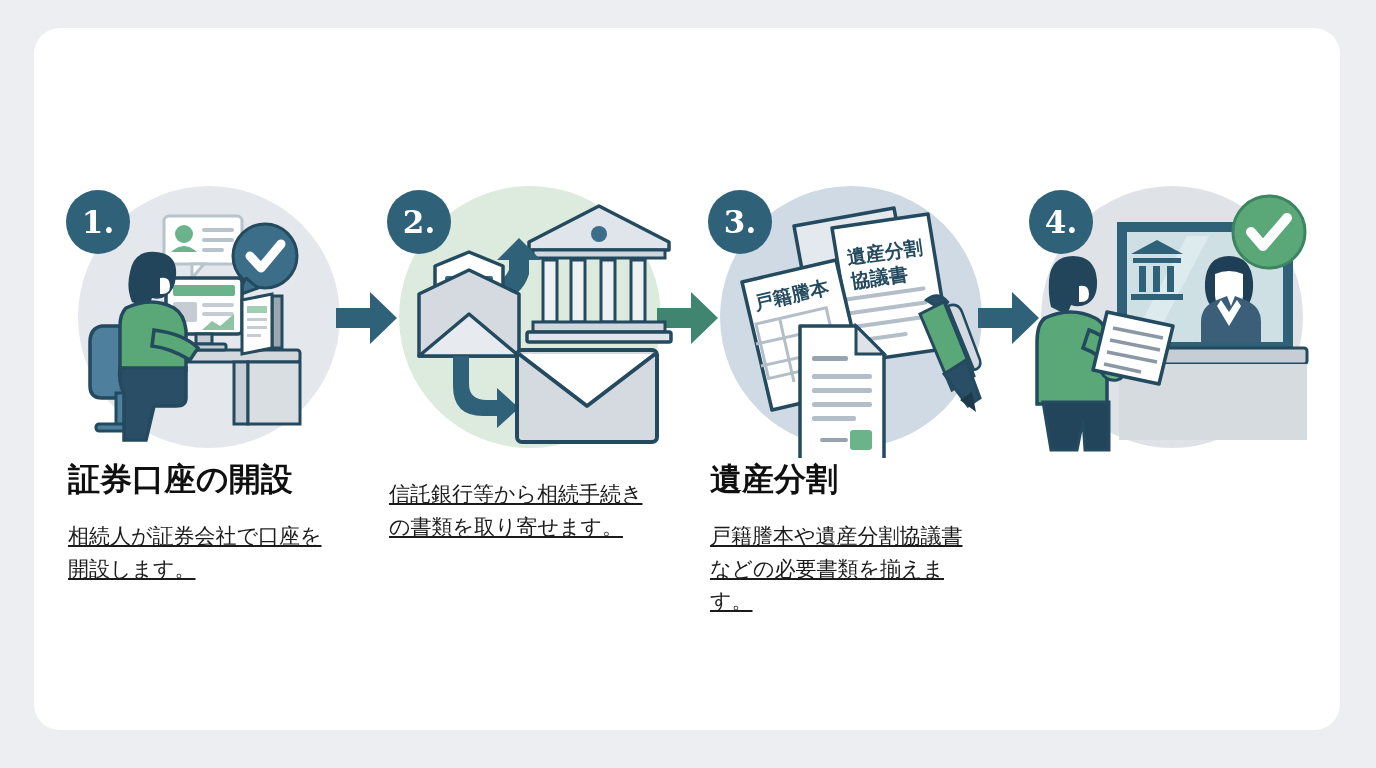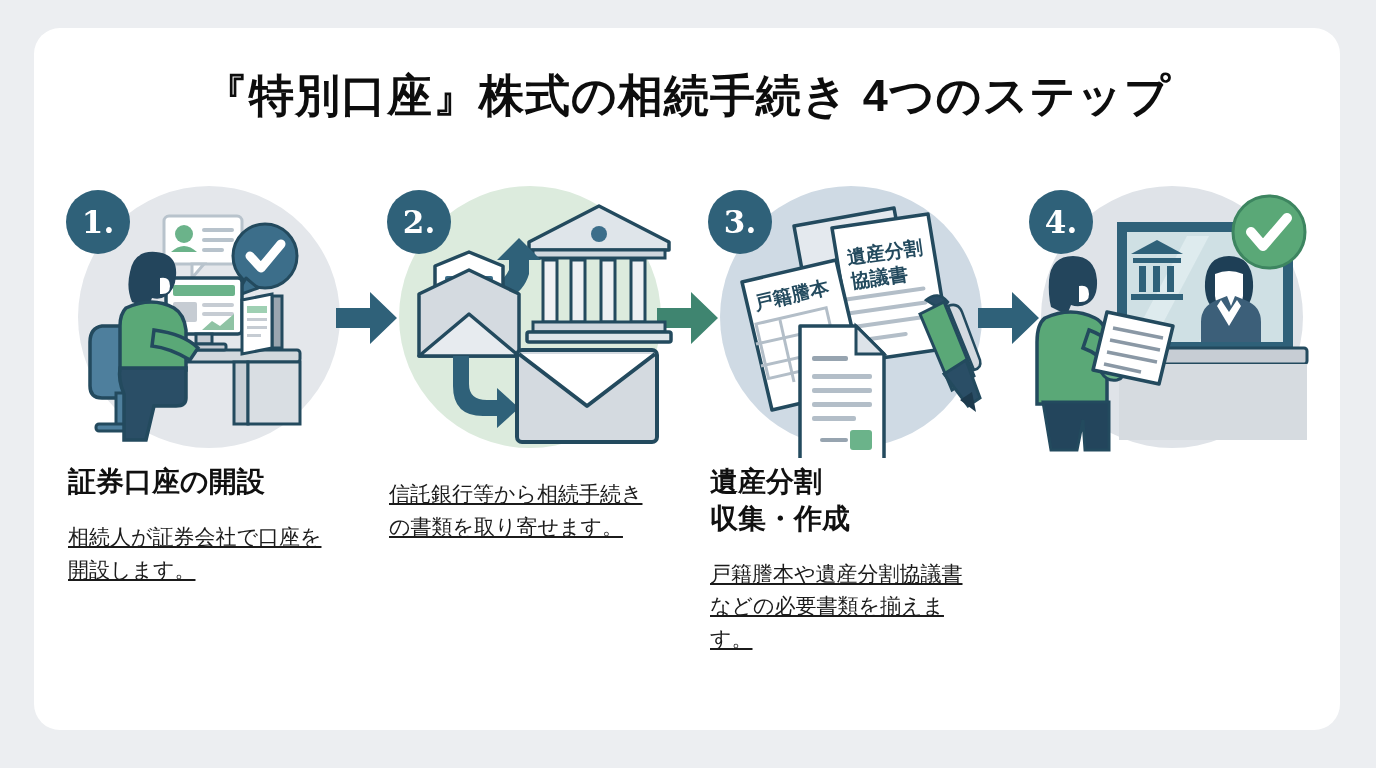--- a/index.html
+++ b/index.html
@@ -35,40 +35,39 @@
   }
   .badge{
     position:absolute;left:10px;top:12px;width:64px;height:64px;border-radius:50%;
     background:#2f6179;color:#ffffff;
     display:flex;align-items:center;justify-content:center;
     font-family:"DejaVu Serif","Liberation Serif",serif;
     font-size:31px;font-weight:bold;z-index:6;
   }
   .scene{position:absolute;left:0;top:0;width:298px;height:280px;z-index:4;}
   .heading{
-    margin-top:6px;padding-left:12px;
-    font-size:28px;font-weight:bold;color:#101010;line-height:1.32;
+    margin-top:0;padding-left:12px;
+    font-size:32px;font-weight:bold;color:#101010;line-height:1.32;
     text-align:left;
   }
   .body{
     margin-top:20px;padding-left:12px;
     font-size:21px;color:#1b1b1b;line-height:1.55;
     text-align:left;width:256px;text-decoration:underline;
   }
   .arrow{
     flex:0 0 23px;width:23px;height:280px;position:relative;
   }
   .arrow svg{position:absolute;left:-18px;top:112px;}
 </style>
 </head>
 <body>
 
 <div id="card">
 
-  <div id="title">『特別口座』株式の相続手続き 4つのステップ</div>
 
   <div class="steps">
 
     <div class="step">
       <div class="art">
         <div class="circle" style="background:#e4e7eb"></div>
         <div class="badge">1.</div>
         <svg class="scene" viewBox="0 0 298 280">
 
           <g>
@@ -234,21 +233,20 @@
             <path d="M228 122 q12 -10 22 2 l-6 8 z" fill="#2a4e66" stroke="#234a5e" stroke-width="2.5"></path>
             <path d="M222 136 l24 -12 l30 74 l-22 14 z" fill="#5aa877" stroke="#234a5e" stroke-width="3"></path>
             <path d="M246 196 l22 -14 l14 38 l-12 8 z" fill="#2a4e66" stroke="#234a5e" stroke-width="3"></path>
             <path d="M262 222 l12 -8 l4 20 z" fill="#1d3a4d"></path>
             <path d="M250 128 q10 -4 14 6 l18 48 q2 8 -6 10 z" fill="#d4dae0" stroke="#234a5e" stroke-width="2.5"></path>
           </g>
         </svg>
       </div>
       <div class="heading">
         <span>遺産分割</span><br>
-        <span>収集・作成</span>
       </div>
       <div class="body">戸籍謄本や遺産分割協議書などの必要書類を揃えます。</div>
     </div>
 
     <div class="arrow">
       <svg width="62" height="56" viewBox="0 0 62 56">
         <path d="M0 18 L34 18 L34 2 L61 28 L34 54 L34 38 L0 38 Z" fill="#2f6179"></path>
       </svg>
     </div>
 

